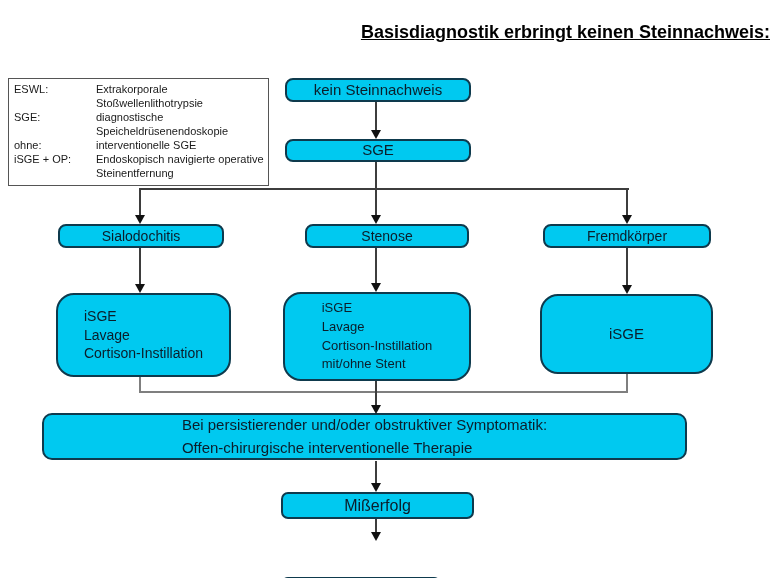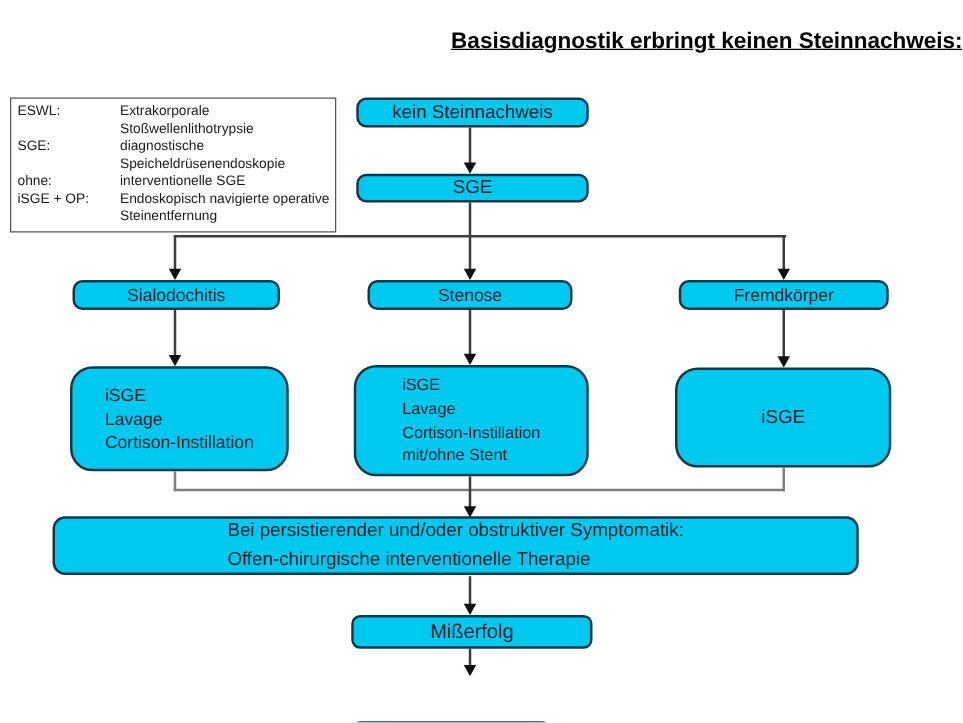--- a/index.html
+++ b/index.html
@@ -59,21 +59,21 @@
     <span class="term">iSGE + OP:</span>
     <span class="def">Endoskopisch navigierte operative Steinentfernung</span>
   </div>
 
   <div class="node" style="left:285px;top:78px;width:186px;height:24px;border-radius:8px;font-size:15px;">kein Steinnachweis</div>
 
   <div class="node" style="left:285px;top:139px;width:186px;height:23px;border-radius:8px;font-size:15px;">SGE</div>
 
   <div class="node" style="left:58px;top:224px;width:166px;height:24px;border-radius:8px;font-size:14px;">Sialodochitis</div>
 
-  <div class="node" style="left:294px;top:224px;width:164px;height:24px;border-radius:8px;font-size:14px;">Stenose</div>
+  <div class="node" style="left:305px;top:224px;width:164px;height:24px;border-radius:8px;font-size:14px;">Stenose</div>
 
   <div class="node" style="left:543px;top:224px;width:168px;height:24px;border-radius:8px;font-size:14px;">Fremdkörper</div>
 
   <div class="node" style="left:56px;top:293px;width:175px;height:84px;border-radius:18px;font-size:14px;">iSGE
 Lavage
 Cortison-Instillation</div>
 
   <div class="node" style="left:283px;top:292px;width:188px;height:89px;border-radius:18px;font-size:13px;line-height:1.45;">iSGE
 Lavage
 Cortison-Instillation

